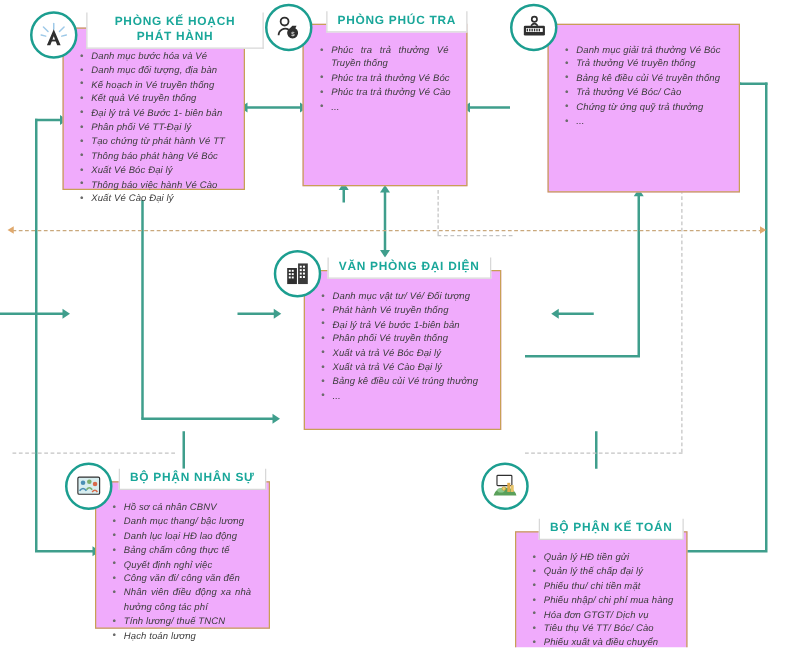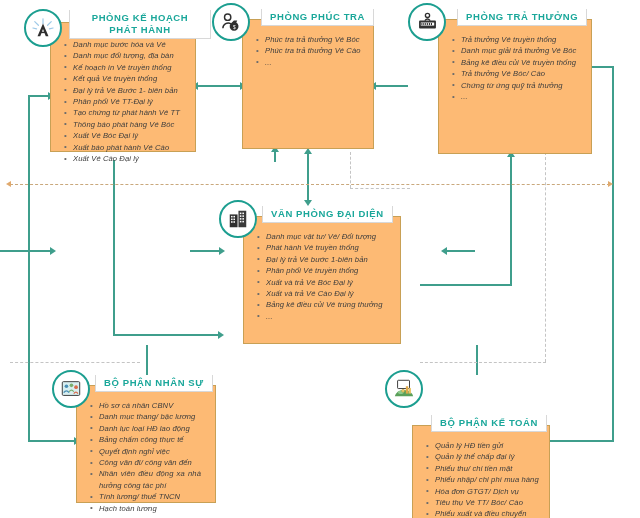--- a/index.html
+++ b/index.html
@@ -53,21 +53,21 @@
   .arw.u { border-left: 4px solid transparent; border-right: 4px solid transparent; border-bottom: 6px solid #3f9e8c; }
   .arw.d { border-left: 4px solid transparent; border-right: 4px solid transparent; border-top: 6px solid #3f9e8c; }
   .arw.ro { border-top: 3.5px solid transparent; border-bottom: 3.5px solid transparent; border-left: 5px solid #e0a96d; }
   .arw.lo { border-top: 3.5px solid transparent; border-bottom: 3.5px solid transparent; border-right: 5px solid #e0a96d; }
 
   
   .dept {
     position: absolute;
     box-sizing: border-box;
     border: 1.4px solid #c8a055;
-    background: #fdba74;
+    background: #f0abfc;
   }
   .dept .title {
     position: absolute;
     top: -11px;
     left: 18px;
     background: #ffffff;
     border: 1px solid #d8d8d8;
     border-top: none;
     padding: 2px 8px 3px 8px;
     color: #1aa79a;
@@ -209,38 +209,39 @@
     <ul>
       <li>Danh mục bước hóa và Vé</li>
       <li>Danh mục đối tượng, địa bàn</li>
       <li>Kế hoạch in Vé truyền thống</li>
       <li>Kết quả Vé truyền thống</li>
       <li>Đại lý trả Vé Bước 1- biên bản</li>
       <li>Phân phối Vé TT-Đại lý</li>
       <li>Tạo chứng từ phát hành Vé TT</li>
       <li>Thông báo phát hàng Vé Bóc</li>
       <li>Xuất Vé Bóc Đại lý</li>
-      <li>Xuất báo phát hành Vé Cào</li>
+      <li>Thông báo việc hành Vé Cào</li>
       <li>Xuất Vé Cào Đại lý</li>
     </ul>
   </div>
 
   <div class="badge" style="left:212px; top:3px;">
     <span>
       <svg width="23" height="23" viewBox="0 0 24 24">
         <circle cx="8" cy="6.5" r="3.3" fill="none" stroke="#2f2f2f" stroke-width="1.5"></circle>
         <path d="M3 18 a5.5 5.5 0 0 1 8.5 -4.6" fill="none" stroke="#2f2f2f" stroke-width="1.5"></path>
         <path d="M14.5 10 q3.5 0 3.5 0 l-1 2 a4.6 4.6 0 1 1 -4.6 0 z" fill="#2f2f2f"></path>
         <text x="15" y="18.4" font-size="5" fill="#ffffff" text-anchor="middle" font-family="Liberation Sans, sans-serif">$</text>
       </svg>
     </span>
   </div>
   <div class="dept" style="left:242px; top:19px; width:132px; height:130px;">
     <div class="title">PHÒNG PHÚC TRA</div>
     <ul>
+      <li class="just">Phúc tra trả thưởng Vé Truyền thống</li>
       <li>Phúc tra trả thưởng Vé Bóc</li>
       <li>Phúc tra trả thưởng Vé Cào</li>
       <li>...</li>
     </ul>
   </div>
 
   <div class="badge" style="left:408px; top:3px;">
     <span>
       <svg width="23" height="23" viewBox="0 0 24 24">
         <circle cx="12" cy="4.6" r="2.2" fill="none" stroke="#2f2f2f" stroke-width="1.4"></circle>
@@ -252,24 +253,23 @@
           <rect x="7.6" y="12.5" width="1.1" height="2.2"></rect>
           <rect x="9.6" y="12.5" width="1.1" height="2.2"></rect>
           <rect x="11.6" y="12.5" width="1.1" height="2.2"></rect>
           <rect x="13.6" y="12.5" width="1.1" height="2.2"></rect>
           <rect x="15.6" y="12.5" width="1.1" height="2.2"></rect>
         </g>
       </svg>
     </span>
   </div>
   <div class="dept" style="left:438px; top:19px; width:154px; height:135px;">
-    <div class="title">PHÒNG TRẢ THƯỞNG</div>
-    <ul>
+    <ul>
+      <li>Danh mục giải trả thưởng  Vé Bóc</li>
       <li>Trả thưởng Vé truyền thống</li>
-      <li>Danh mục giải trả thưởng  Vé Bóc</li>
       <li>Bảng kê điều củi Vé truyền thống</li>
       <li>Trả thưởng Vé Bóc/ Cào</li>
       <li>Chứng từ ứng quỹ trả thưởng</li>
       <li>...</li>
     </ul>
   </div>
 
   <div class="badge" style="left:219px; top:200px;">
     <span>
       <svg width="22" height="22" viewBox="0 0 24 24">

